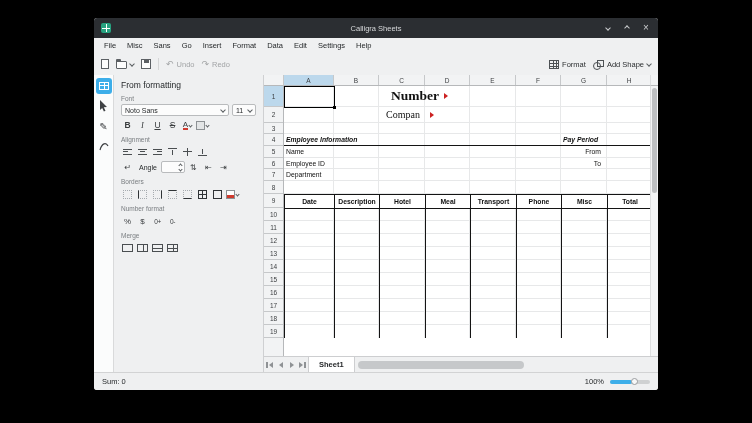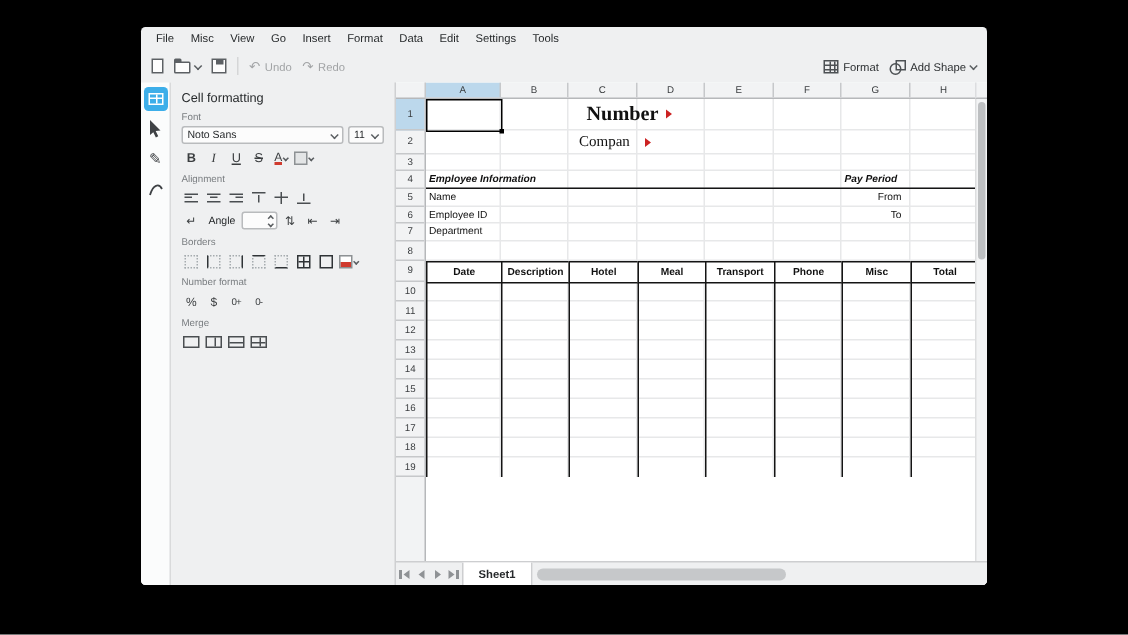--- a/index.html
+++ b/index.html
@@ -177,32 +177,47 @@
   .sspacer{flex:1}
   .zslider{width:40px;height:4px;background:#cfd1d2;border-radius:2px;position:relative}
   .zfill{position:absolute;left:0;top:0;bottom:0;width:55%;background:#3daee9;border-radius:2px}
   .zknob{position:absolute;left:52%;top:-2px;width:7px;height:7px;border-radius:50%;background:#f7f8f8;border:1px solid #9a9da0}
 </style>
 </head>
 <body>
 
 <div class="window">
 
+  <div class="titlebar">
+    <span class="app-icon"></span>
+    <span class="win-title">Calligra Sheets</span>
+    <span class="win-controls">
+      <span class="wbtn">
+          <i class="chev down light"></i>
+        </span>
+      <span class="wbtn">
+          <i class="chev up light"></i>
+        </span>
+      <span class="wbtn">
+          <i class="icv ic-close"></i>
+        </span>
+    </span>
+  </div>
 
   <div class="menubar">
       <span class="menu-item">File</span>
       <span class="menu-item">Misc</span>
-      <span class="menu-item">View</span>
+      <span class="menu-item">Sans</span>
       <span class="menu-item">Go</span>
       <span class="menu-item">Insert</span>
       <span class="menu-item">Format</span>
       <span class="menu-item">Data</span>
       <span class="menu-item">Edit</span>
       <span class="menu-item">Settings</span>
-      <span class="menu-item">Tools</span>
+      <span class="menu-item">Help</span>
     </div>
 
   <div class="toolbar">
     <span class="tbtn">
         <i class="ic-newdoc"></i>
       </span>
     <span class="tbtn">
         <i class="ic-folder"></i>
         <i class="chev"></i>
       </span>
@@ -245,21 +260,21 @@
           <i class="icv">✎</i>
         </span>
       <span class="stool">
         <svg width="10" height="10" viewBox="0 0 10 10">
             <path d="M1 9 C 3 2, 7 1, 9 5" stroke="#3f4245" fill="none" stroke-width="1.2"></path>
           </svg>
       </span>
     </div>
 
     <div class="sidebar">
-      <div class="sb-title">Cell formatting</div>
+      <div class="sb-title">From formatting</div>
       <div class="slabel">Font</div>
       <div class="combo-row">
         <span class="combo font">
             <span>Noto Sans</span>
             <i class="chev"></i>
           </span>
         <span class="combo size">
             <span>11</span>
             <i class="chev"></i>
           </span>
@@ -514,14 +529,23 @@
           </span>
         <span class="sheet-tab">Sheet1</span>
         <div class="hscroll">
             <div class="hthumb"></div>
           </div>
       </div>
 
     </div>
   </div>
 
+  <div class="statusbar">
+    <span>Sum: 0</span>
+    <span class="sspacer"></span>
+    <span>100%</span>
+    <span class="zslider">
+        <span class="zfill"></span>
+        <span class="zknob"></span>
+      </span>
+  </div>
 
 </div>
 
 </body></html>

